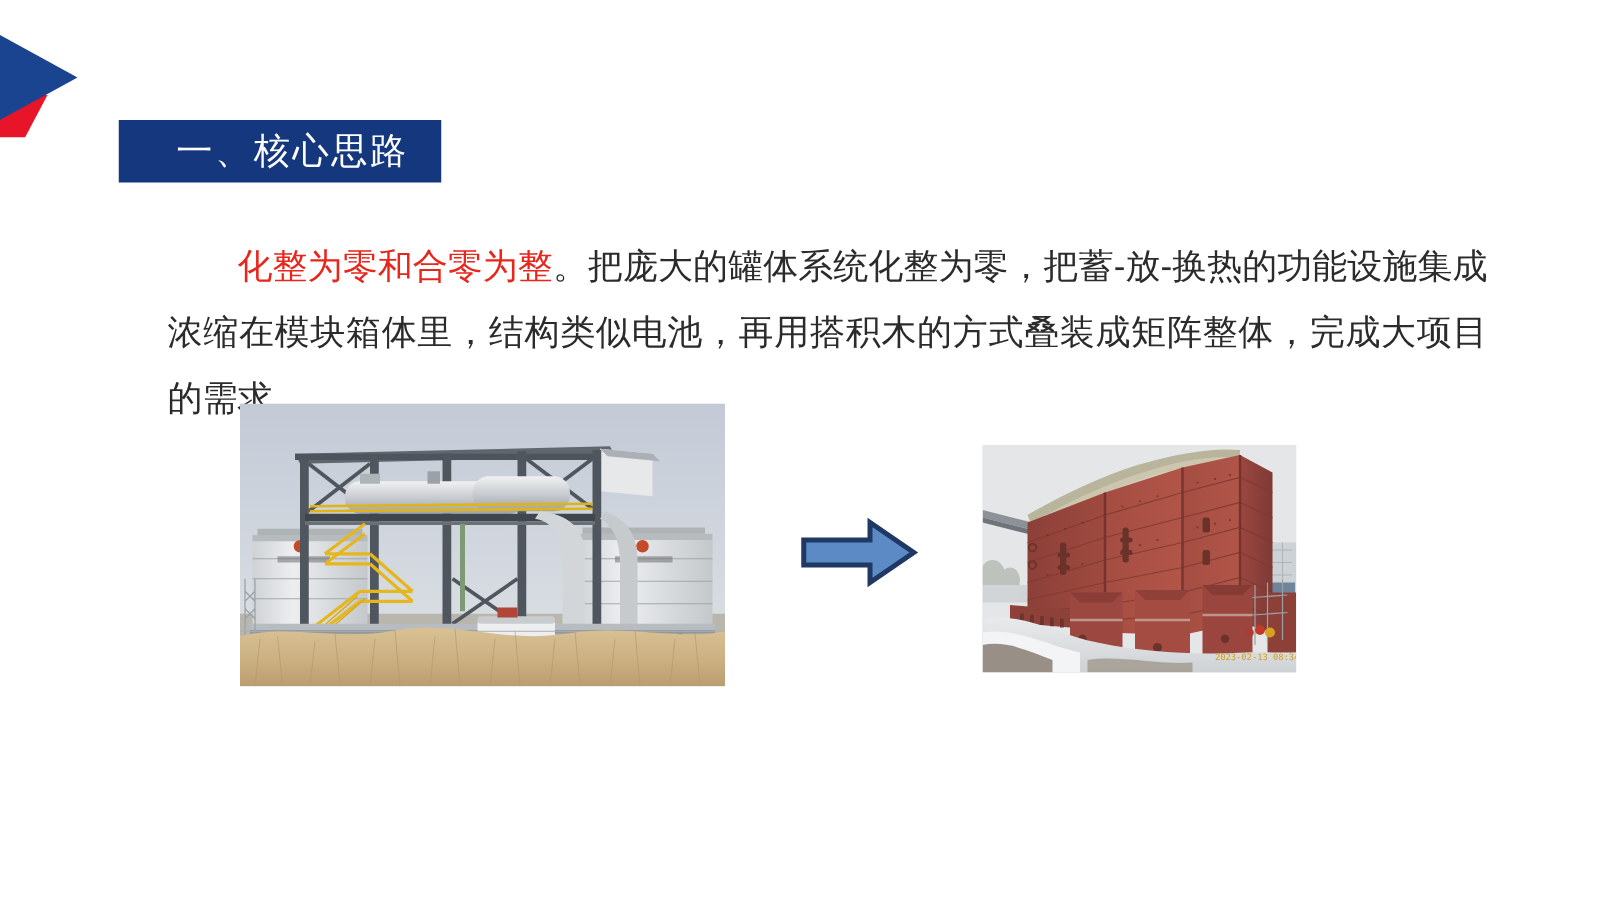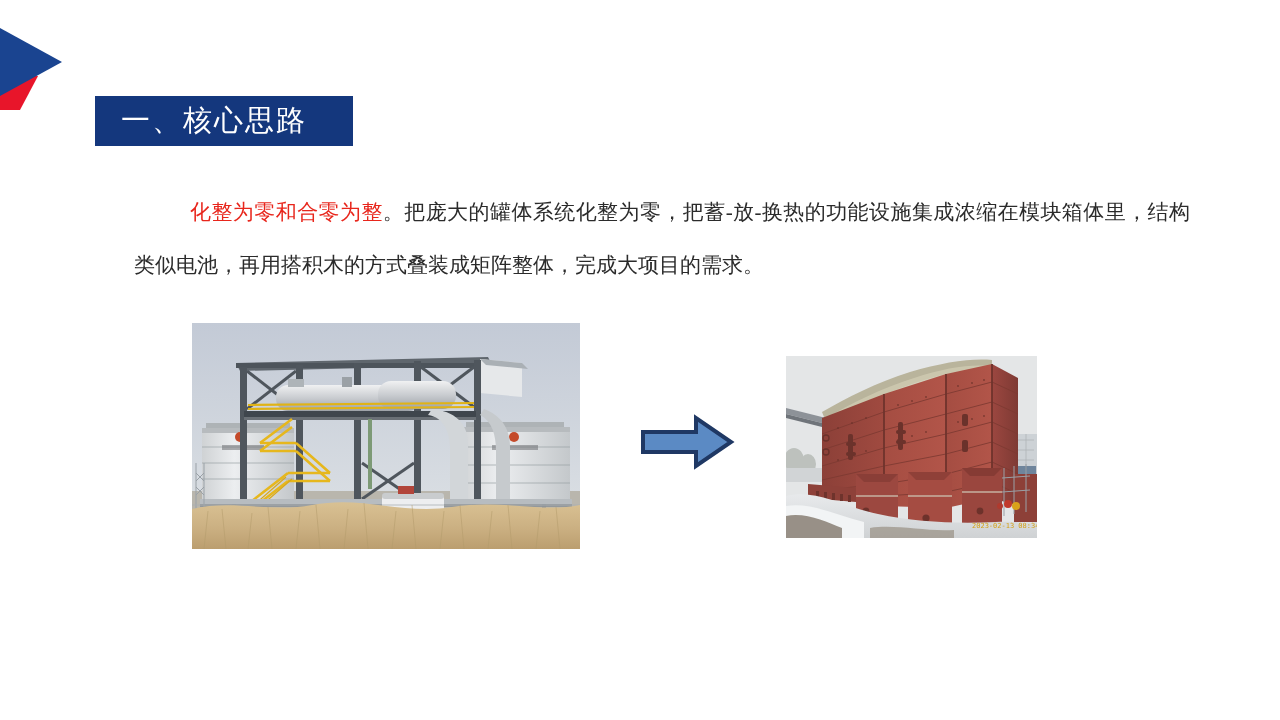--- a/index.html
+++ b/index.html
@@ -27,45 +27,45 @@
   
   #section-title-bar {
     position: absolute;
     left: 95px;
     top: 96px;
     width: 258px;
     height: 50px;
     background: #14377d;
     display: flex;
     align-items: center;
-    justify-content: flex-start;
+    justify-content: center;
   }
   #section-title-bar .title-text {
     color: #ffffff;
     font-size: 29px;
     letter-spacing: 2px;
     font-family: "Liberation Serif", "DejaVu Serif", serif;
     padding-left: 26px;
     padding-right: 6px;
     white-space: nowrap;
   }
 
   
   #body-paragraph {
     position: absolute;
     left: 134px;
     top: 186px;
     width: 1056px;
-    font-size: 21px;
+    font-size: 28px;
     line-height: 53px;
     color: #2b2b2b;
     text-align: justify;
     text-justify: inter-ideograph;
     text-indent: 56px;
-    font-family: Liberation Serif, serif;
+    font-family: Liberation Sans, sans-serif;
   }
   #body-paragraph .hl {
     color: #e8261c;
   }
 
   
   .photo {
     position: absolute;
     overflow: hidden;
   }

